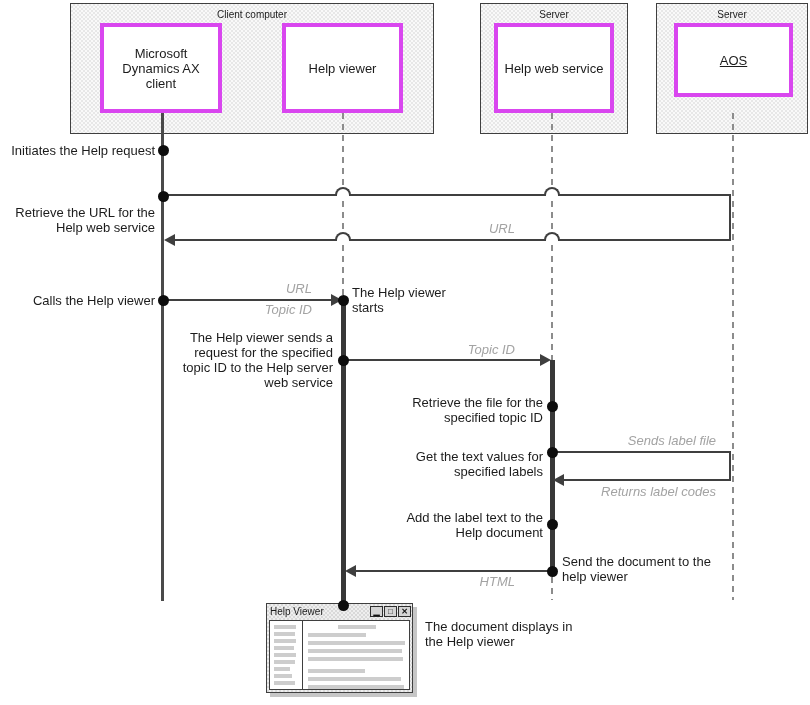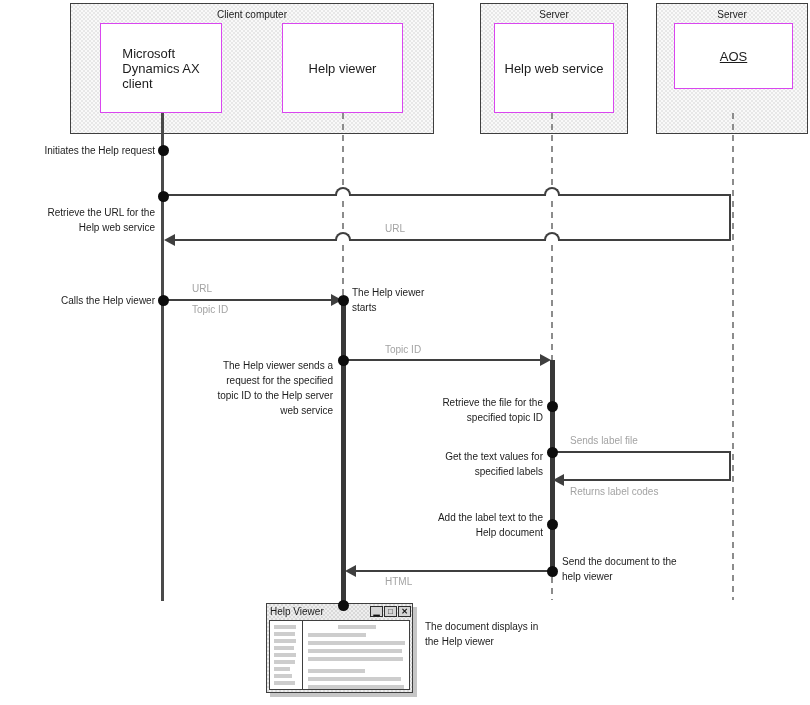--- a/index.html
+++ b/index.html
@@ -2,42 +2,42 @@
 <html><head>
 <meta charset="utf-8">
 <style>
   html,body{margin:0;padding:0;background:#fff;}
   .canvas{position:relative;width:810px;height:705px;background:#fff;overflow:hidden;
           font-family:"Liberation Sans",sans-serif;color:#1c1c1c;}
   
   .frame{position:absolute;box-sizing:border-box;border:1px solid #3f3f3f;
          background:repeating-conic-gradient(#e7e7e7 0% 25%, #f9f9f9 0% 50%) 0 0/4px 4px;z-index:0;}
   .frame-title{text-align:center;font-size:10px;line-height:15px;margin-top:3px;}
-  .node{position:absolute;box-sizing:border-box;background:#fff;border:1px solid #d946ef;
-        display:flex;align-items:center;justify-content:center;text-align:left;
+  .node{position:absolute;box-sizing:border-box;background:#fff;border:4px solid #d946ef;
+        display:flex;align-items:center;justify-content:center;text-align:center;
         font-size:13px;line-height:15px;white-space:pre-line;z-index:1;}
   
   .dash{position:absolute;width:2px;z-index:1;
         background:repeating-linear-gradient(to bottom,#8c8c8c 0 6px,transparent 6px 11px);}
   .lsolid{position:absolute;width:3px;background:#4a4a4a;z-index:1;}
   .act{position:absolute;width:5px;background:#383838;z-index:2;}
   
   .hline{position:absolute;height:2px;background:#3f3f3f;z-index:3;}
   .vline{position:absolute;width:2px;background:#3f3f3f;z-index:3;}
   .hop{position:absolute;width:16px;height:9px;box-sizing:border-box;background:#fff;
        border:2px solid #3f3f3f;border-bottom:none;border-radius:8px 8px 0 0;z-index:4;}
   .arrow-l{position:absolute;width:0;height:0;border-top:6px solid transparent;
            border-bottom:6px solid transparent;border-right:11px solid #3f3f3f;z-index:5;}
   .arrow-r{position:absolute;width:0;height:0;border-top:6px solid transparent;
            border-bottom:6px solid transparent;border-left:11px solid #3f3f3f;z-index:5;}
   .dot{position:absolute;width:11px;height:11px;border-radius:50%;background:#0d0d0d;z-index:6;}
   
-  .t{position:absolute;font-size:10px;line-height:15px;white-space:pre-line;z-index:7;}
+  .t{position:absolute;font-size:13px;line-height:15px;white-space:pre-line;z-index:7;}
   .t.r{text-align:right;}
-  .t.c{text-align:left;}
+  .t.c{text-align:right;font-style:italic;}
   .g{color:#a3a3a3;}
   
   .hvwin{position:absolute;left:266px;top:603px;width:147px;height:90px;box-sizing:border-box;
          border:1px solid #3f3f3f;z-index:5;
          background:repeating-conic-gradient(#d9d9d9 0% 25%, #efefef 0% 50%) 0 0/4px 4px;
          box-shadow:4px 4px 0 0 #c6c6c6;}
   .hv-titlebar{position:absolute;left:0;top:0;right:0;height:15px;display:flex;align-items:center;}
   .hv-title{font-size:10px;line-height:12px;margin-left:3px;flex:1;}
   .hv-btn{width:13px;height:11px;box-sizing:border-box;border:1px solid #2c2c2c;background:#d4d4d4;
           margin-right:1px;display:flex;align-items:center;justify-content:center;
@@ -62,21 +62,21 @@
   </div>
   <div class="frame" style="left:656px;top:3px;width:152px;height:131px;">
     <div class="frame-title">Server</div>
   </div>
 
   <div class="node" style="left:100px;top:23px;width:122px;height:90px;">Microsoft
 Dynamics AX
 client</div>
   <div class="node" style="left:282px;top:23px;width:121px;height:90px;">Help viewer</div>
   <div class="node" style="left:494px;top:23px;width:120px;height:90px;">Help web service</div>
-  <div class="node" style="left:674px;top:23px;width:119px;height:66px;text-decoration:underline;">AOS</div>
+  <div class="node" style="left:674px;top:23px;width:119px;height:74px;text-decoration:underline;">AOS</div>
 
   <div class="lsolid" style="left:161px;top:113px;height:488px;"></div>
   <div class="dash" style="left:342px;top:113px;height:187px;"></div>
   <div class="act" style="left:341px;top:299px;height:307px;"></div>
   <div class="dash" style="left:551px;top:113px;height:247px;"></div>
   <div class="act" style="left:550px;top:360px;height:212px;"></div>
   <div class="dash" style="left:551px;top:577px;height:23px;"></div>
   <div class="dash" style="left:732px;top:113px;height:487px;"></div>
 
   <div class="hline" style="left:163px;top:194px;width:568px;"></div>
@@ -112,21 +112,21 @@
   <div class="dot" style="left:547px;top:519px;"></div>
   <div class="dot" style="left:547px;top:566px;"></div>
   <div class="dot" style="left:338px;top:600px;"></div>
 
   <div class="t r" style="left:0;width:155px;top:143px;">Initiates the Help request</div>
   <div class="t r" style="left:0;width:155px;top:205px;">Retrieve the URL for the
 Help web service</div>
   <div class="t r" style="left:0;width:155px;top:293px;">Calls the Help viewer</div>
   <div class="t" style="left:352px;top:285px;width:130px;">The Help viewer
 starts</div>
-  <div class="t r" style="left:133px;width:200px;top:330px;margin-top:28px;">The Help viewer sends a
+  <div class="t r" style="left:133px;width:200px;top:330px;">The Help viewer sends a
 request for the specified
 topic ID to the Help server
 web service</div>
   <div class="t r" style="left:383px;width:160px;top:395px;">Retrieve the file for the
 specified topic ID</div>
   <div class="t r" style="left:383px;width:160px;top:449px;">Get the text values for
 specified labels</div>
   <div class="t" style="left:562px;top:554px;width:165px;">Send the document to the
 help viewer</div>
   <div class="t r" style="left:383px;width:160px;top:510px;">Add the label text to the

